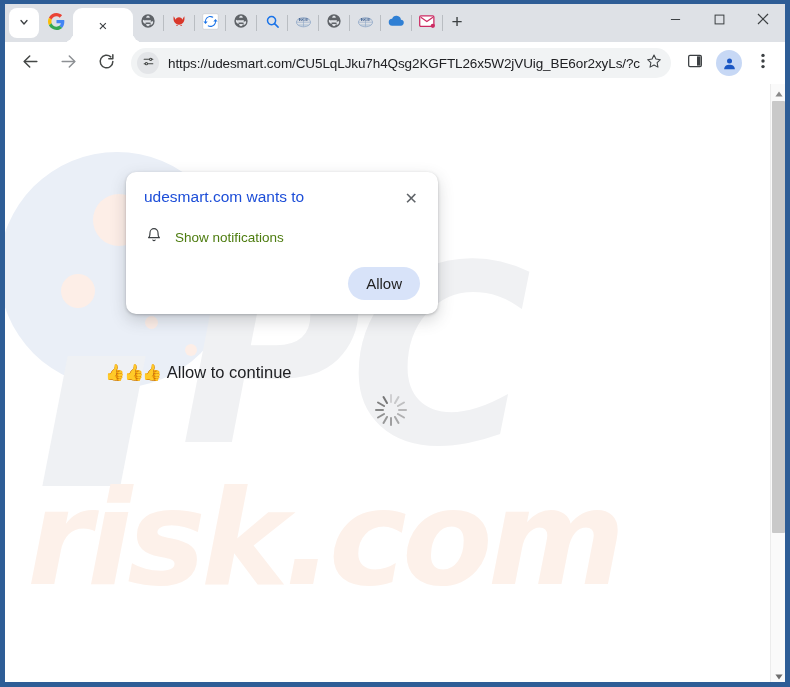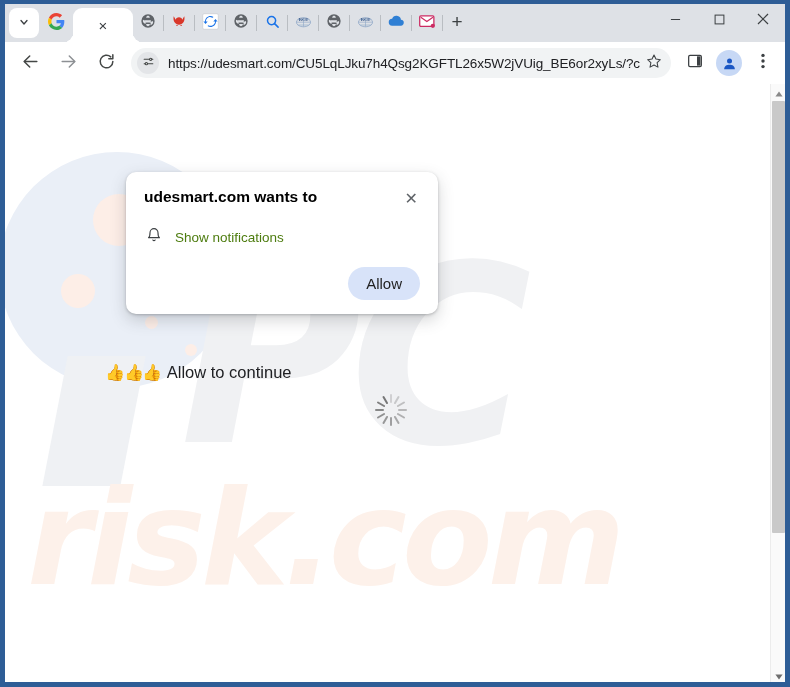--- a/index.html
+++ b/index.html
@@ -191,21 +191,21 @@
     position: absolute; left: 121px; top: 88px;
     width: 312px; background: #fff;
     border-radius: 10px;
     box-shadow: 0 1px 3px rgba(60,64,67,.3), 0 6px 16px rgba(60,64,67,.22);
     padding: 16px 18px 14px 18px;
   }
   .bubble-head {
     display: flex; align-items: flex-start; justify-content: space-between;
   }
   .bubble-title {
-    font-size: 15.5px; font-weight: bold; color: #000000;
+    font-size: 15.5px; font-weight: normal; color: #1d4ed8;
     line-height: 1.2;
   }
   .bubble-close {
     font-size: 16px; color: #5f6368; cursor: pointer;
     line-height: 1; margin-top: 1px; padding: 2px 2px;
   }
   .bubble-perm {
     display: flex; align-items: center; gap: 13px;
     margin-top: 18px; padding-left: 2px;
   }

